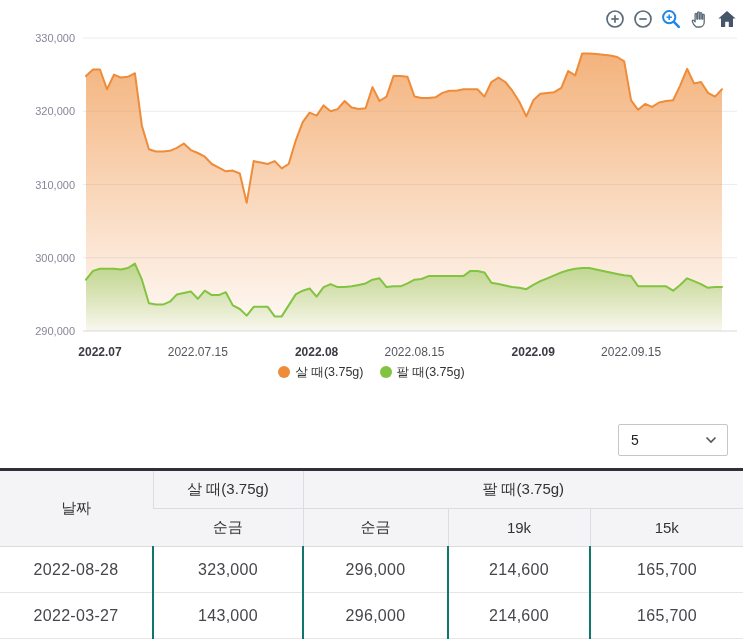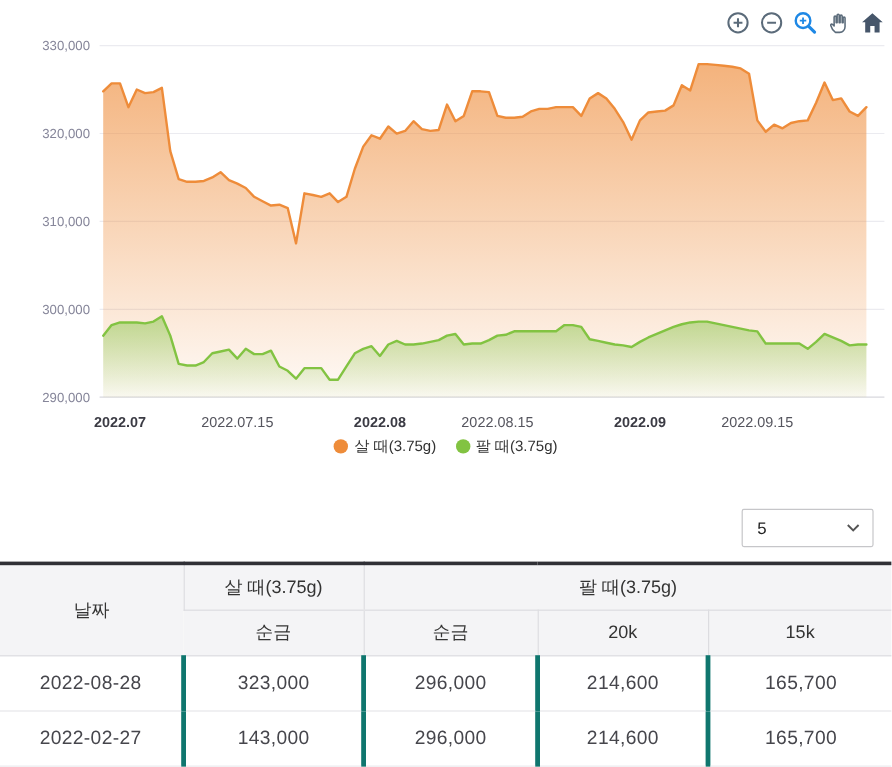--- a/index.html
+++ b/index.html
@@ -18,21 +18,21 @@
   .select-box{width:110px;height:32px;box-sizing:border-box;border:1px solid #c6c6c9;border-radius:2px;
     background:#fff;display:flex;align-items:center;justify-content:space-between;
     padding:0 10px 0 12px;font-size:14px;color:#222;cursor:pointer;}
   table.price-table{width:743px;border-collapse:collapse;table-layout:fixed;
     border-top:3px solid #303036;}
   table.price-table thead th{background:#f4f4f6;font-weight:400;font-size:15px;color:#333;
     height:37px;border-bottom:1px solid #dcdce0;border-left:1px solid #dcdce0;padding:0;
     text-align:center;}
   table.price-table thead th:first-child{border-left:none;}
   table.price-table tbody td{height:45px;text-align:center;font-size:16px;color:#46464c;
-    letter-spacing:.3px;border-bottom:1px solid #e6e6ea;border-left:4px solid #0f766e;padding:0;
+    letter-spacing:.3px;border-bottom:1px solid #e6e6ea;border-left:2px solid #0f766e;padding:0;
     background:#fff;}
   table.price-table tbody td:first-child{border-left:none;}
 </style>
 </head>
 <body>
 
 <div class="chart-wrap">
   <div class="chart-toolbar">
     <button class="tool-btn" title="">
       <svg width="20" height="20" viewBox="0 0 20 20">
@@ -131,34 +131,34 @@
   </colgroup>
   <thead>
     <tr>
       <th rowspan="2">날짜</th>
       <th>살 때(3.75g)</th>
       <th colspan="3">팔 때(3.75g)</th>
     </tr>
     <tr>
       <th>순금</th>
       <th>순금</th>
-      <th>20k</th>
+      <th>19k</th>
       <th>15k</th>
     </tr>
   </thead>
   <tbody>
       <tr>
         <td>2022-08-28</td>
         <td>323,000</td>
         <td>296,000</td>
         <td>214,600</td>
         <td>165,700</td>
       </tr>
       <tr>
-        <td>2022-02-27</td>
+        <td>2022-03-27</td>
         <td>143,000</td>
         <td>296,000</td>
         <td>214,600</td>
         <td>165,700</td>
       </tr>
       <tr>
         <td></td>
         <td></td>
         <td></td>
         <td></td>

